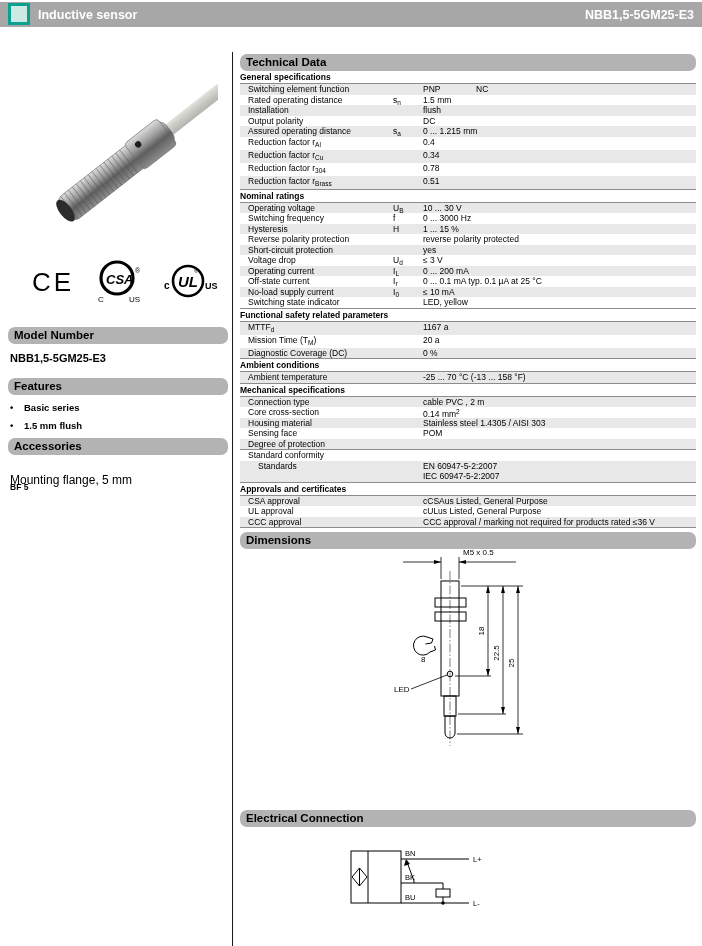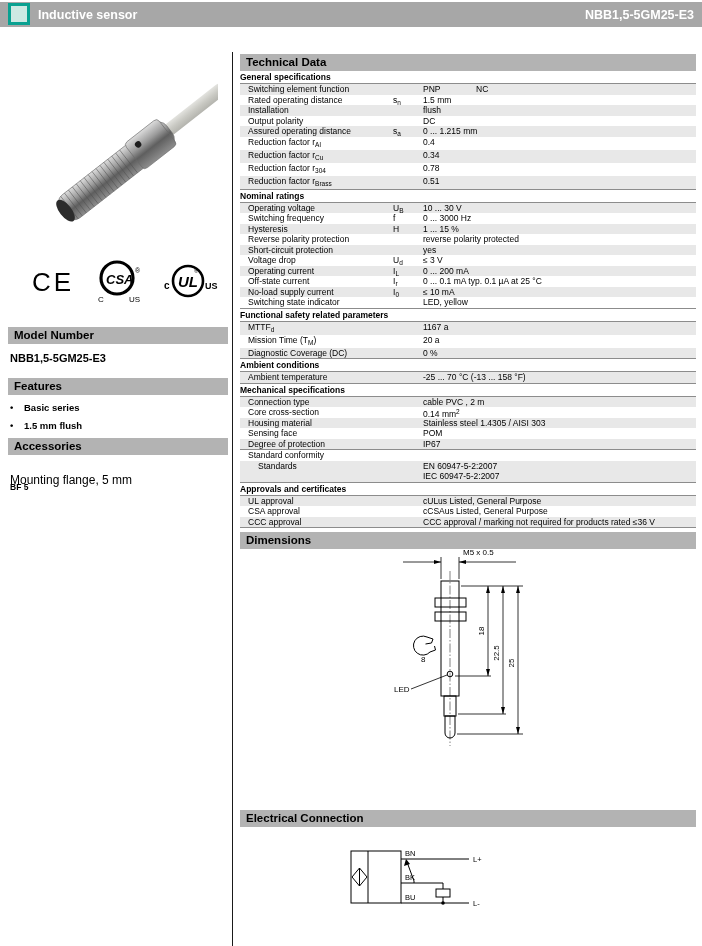--- a/index.html
+++ b/index.html
@@ -14,21 +14,21 @@
   
   .topbar{position:absolute;left:0;top:2px;width:702px;height:25px;background:var(--top-bar);}
   .logo{position:absolute;left:8px;top:3px;width:22px;height:22px;background:var(--logo-fill);border:3px solid var(--logo-border);}
   .topbar .ptype{position:absolute;left:38px;top:6px;font-size:12.5px;font-weight:bold;color:var(--header-text);}
   .topbar .pmodel{position:absolute;right:8px;top:6px;font-size:12.5px;font-weight:bold;color:var(--header-text);}
 
   
   .vdivider{position:absolute;left:232px;top:52px;width:1px;height:894px;background:#1a1a1a;}
 
   
-  .barTitle{height:17px;background:var(--section-bar);font-size:11.5px;font-weight:bold;line-height:17px;padding-left:6px;color:#000;}
+  .barTitle{height:17px;background:var(--section-bar);font-size:11.5px;font-weight:bold;line-height:17px;padding-left:6px;color:#000;border-radius:7px;}
 
   
   .sidebar{position:absolute;left:8px;top:32px;width:220px;}
   .photo{position:absolute;left:10px;top:22px;}
   .certs{position:absolute;left:0;top:225px;width:220px;height:48px;}
   .cert-ce{position:absolute;left:22px;top:10px;}
   .cert-csa{position:absolute;left:85px;top:0px;}
   .cert-ul{position:absolute;left:150px;top:4px;}
   .sb-model-bar{position:absolute;left:0;top:295px;width:220px;}
   .sb-model-val{position:absolute;left:2px;top:320px;font-size:11px;font-weight:bold;}
@@ -199,30 +199,30 @@
         <div class="tsection">
           <div class="theading">Ambient conditions</div>
           <div class="trow"><span class="tlabel">Ambient temperature</span><span class="tval">-25 ... 70 °C (-13 ... 158 °F)</span></div>
         </div>
         <div class="tsection">
           <div class="theading">Mechanical specifications</div>
           <div class="trow"><span class="tlabel">Connection type</span><span class="tval">cable PVC , 2 m</span></div>
           <div class="trow"><span class="tlabel">Core cross-section</span><span class="tval">0.14 mm<sup>2</sup></span></div>
           <div class="trow"><span class="tlabel">Housing material</span><span class="tval">Stainless steel 1.4305 / AISI 303</span></div>
           <div class="trow"><span class="tlabel">Sensing face</span><span class="tval">POM</span></div>
-          <div class="trow"><span class="tlabel">Degree of protection</span><span class="tval">IP67</span></div>
+          <div class="trow"><span class="tlabel">Degree of protection</span></div>
         </div>
         <div class="tsection">
           <div class="trow"><span class="tlabel">Standard conformity</span></div>
           <div class="trow indent2" style="min-height: 21px;"><span class="tlabel">Standards</span><span class="tval">EN 60947-5-2:2007<br>IEC 60947-5-2:2007</span></div>
         </div>
         <div class="tsection">
           <div class="theading">Approvals and certificates</div>
+          <div class="trow"><span class="tlabel">CSA approval</span><span class="tval">cCSAus Listed, General Purpose</span></div>
           <div class="trow"><span class="tlabel">UL approval</span><span class="tval">cULus Listed, General Purpose</span></div>
-          <div class="trow"><span class="tlabel">CSA approval</span><span class="tval">cCSAus Listed, General Purpose</span></div>
           <div class="trow"><span class="tlabel">CCC approval</span><span class="tval">CCC approval / marking not required for products rated ≤36 V</span></div>
         </div>
       </div>
 
     <div class="barTitle dim-bar">Dimensions</div>
 
     <svg class="dim-fig" width="175" height="215" viewBox="0 0 175 215">
 
       <line x1="67" y1="30" x2="67" y2="205" stroke="#000" stroke-width="0.5" stroke-dasharray="9 2 1.5 2"></line>
 

